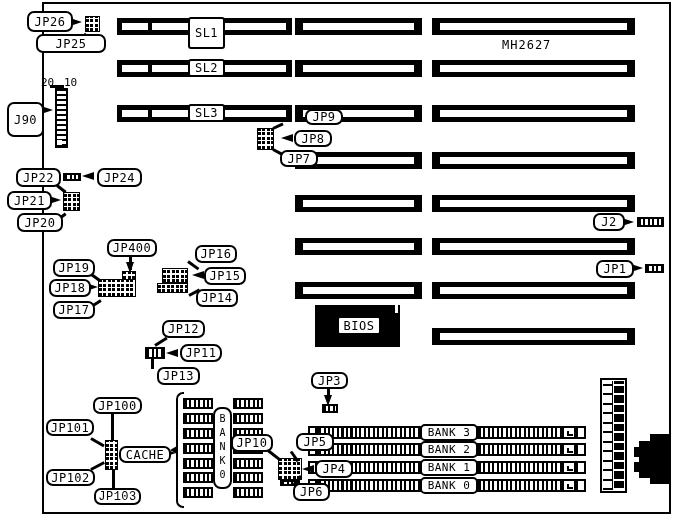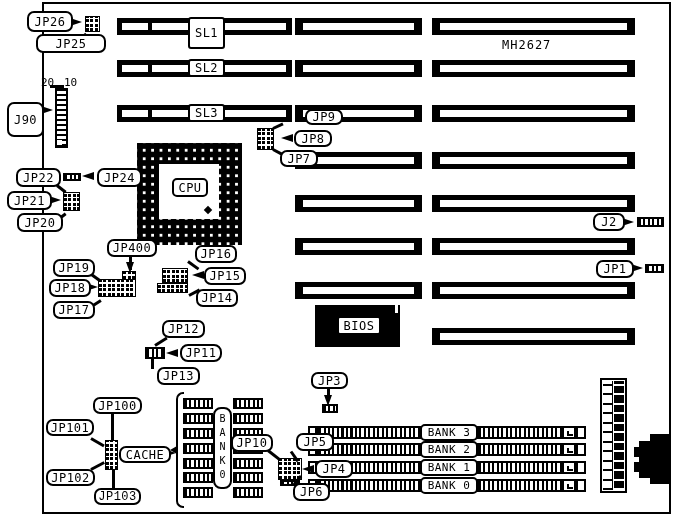--- a/index.html
+++ b/index.html
@@ -132,26 +132,20 @@
   <div class="bar" style="left:432px;top:238px;width:203px;">
       <i class="win" style="left:8px;width:187px;"></i>
     </div>
   <div class="bar" style="left:432px;top:282px;width:203px;">
       <i class="win" style="left:8px;width:187px;"></i>
     </div>
   <div class="bar" style="left:432px;top:328px;width:203px;">
       <i class="win" style="left:8px;width:187px;"></i>
     </div>
 
-  <div class="socket" style="left:137px;top:143px;width:105px;height:102px;">
-    <div class="cpu-inner" style="left:22px;top:21px;width:60px;height:55px;">
-      <span class="labelbox" style="left:13px;top:14px;width:36px;height:19px;border-radius:5px;">CPU</span>
-      <i class="pin1"></i>
-    </div>
-  </div>
 
   <div class="stripeh" style="left:55px;top:88px;width:13px;height:60px;"></div>
   <i class="abs" style="left:57px;top:140px;width:5px;height:5px;background:#fff;z-index:3;"></i>
   <span class="pinnum" style="left:41px;top:76px;">20</span>
   <span class="pinnum" style="left:64px;top:76px;">10</span>
   <i class="lead" style="left:50px;top:85px;width:14px;"></i>
 
   <div class="pingrid" style="left:85px;top:16px;width:15px;height:16px;"></div>
   <div class="stripev" style="left:63px;top:173px;width:18px;height:8px;"></div>
   <div class="pingrid" style="left:63px;top:192px;width:17px;height:19px;"></div>

